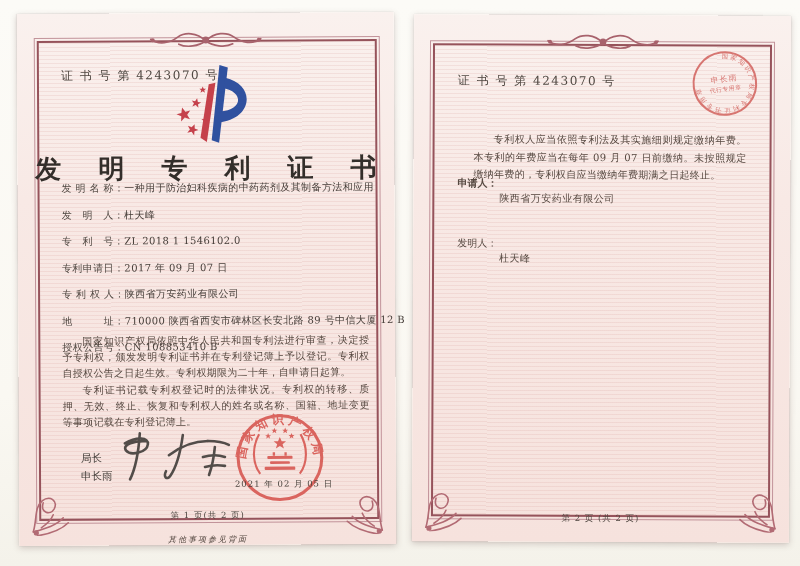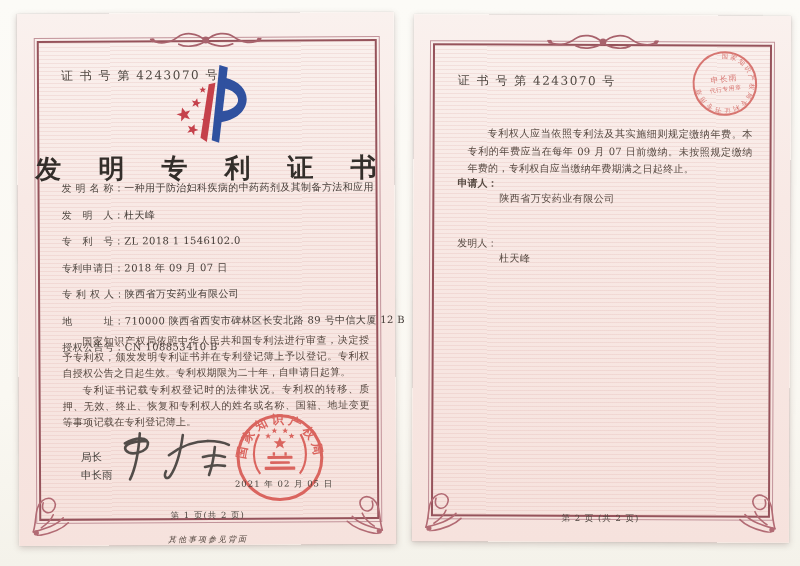--- a/index.html
+++ b/index.html
@@ -37,35 +37,35 @@
     color:#332e2a;
   }
   .fields{position:absolute;left:44px;right:22px;top:168px;font-size:10px;}
   .frow{margin-bottom:12.5px;white-space:nowrap;letter-spacing:.4px;}
   .frow .lab{color:#4f4741;margin-top:20px;}
   .frow .val{color:#443c37;}
   .authrow{display:flex;gap:26px;}
   .paras{position:absolute;left:44px;right:26px;top:320px;font-size:10px;line-height:1.62;
     letter-spacing:.3px;color:#564840;text-align:justify;}
   .paras p{margin:0;text-indent:2em;}
-  .signer{position:absolute;left:62px;top:436px;font-size:10.5px;line-height:1.7;color:#3f3a35;font-family:Liberation Mono, monospace;}
+  .signer{position:absolute;left:62px;top:436px;font-size:10.5px;line-height:1.7;color:#3f3a35;font-family:Liberation Sans, sans-serif;}
   .sig-svg{position:absolute;left:92px;top:416px;width:128px;height:56px;}
   .seal1{position:absolute;left:216px;top:400px;width:90px;height:90px;opacity:.92;}
   .seal-date{position:absolute;left:210px;top:466px;width:110px;text-align:center;
     font-size:8.5px;letter-spacing:1px;color:#4a443e;z-index:3;}
   .pageno{position:absolute;left:0;right:0;text-align:center;font-size:8.5px;letter-spacing:1px;color:#4f4741;}
   #page1 .pageno{top:497px;}
   #page2 .pageno{top:498px;}
   .backnote{position:absolute;left:0;right:0;top:521px;text-align:center;
     font-size:8px;letter-spacing:2px;color:#52463f;font-style:italic;}
 
   .seal2{position:absolute;right:32px;top:34px;width:68px;height:68px;opacity:.85;transform:rotate(-8deg);}
   .p2-para{position:absolute;left:44px;right:28px;top:100px;font-size:10px;line-height:1.75;
     letter-spacing:.3px;color:#564840;text-align:justify;}
-  .p2-para p{margin:10px;text-indent:2em;}
+  .p2-para p{margin:16px;text-indent:2em;}
   .p2-intro{position:absolute;left:44px;top:146px;font-size:10px;color:#564840;}
   .p2-applicant-label{position:absolute;left:44px;top:162px;font-size:10px;color:#564840;font-weight:bold;}
   .p2-applicant{position:absolute;left:86px;top:177px;font-size:10px;letter-spacing:.5px;color:#564840;}
   .p2-inventor-label{position:absolute;left:44px;top:222px;font-size:10px;color:#564840;font-family:Liberation Serif, serif;}
   .p2-inventor{position:absolute;left:86px;top:237px;font-size:10px;letter-spacing:.5px;color:#564840;}
 
   .ornament-top{position:absolute;top:15px;left:50%;transform:translateX(-50%);width:150px;height:26px;}
   .corner{position:absolute;width:52px;height:52px;}
   .corner.bl{left:8px;bottom:10px;}
   .corner.br{right:8px;bottom:10px;transform:scaleX(-1);}
@@ -131,21 +131,21 @@
     <div class="frow">
       <span class="lab">发 明 名 称：</span><span class="val">一种用于防治妇科疾病的中药药剂及其制备方法和应用</span>
     </div>
     <div class="frow">
       <span class="lab">发　明　人：</span><span class="val">杜天峰</span>
     </div>
     <div class="frow">
       <span class="lab">专　利　号：</span><span class="val">ZL 2018 1 1546102.0</span>
     </div>
     <div class="frow">
-      <span class="lab">专利申请日：</span><span class="val">2018 年 09 月 07 日</span>
+      <span class="lab">专利申请日：</span><span class="val">2017 年 09 月 07 日</span>
     </div>
     <div class="frow">
       <span class="lab">专 利 权 人：</span><span class="val">陕西省万安药业有限公司</span>
     </div>
     <div class="frow">
       <span class="lab">地　　　址：</span><span class="val">710000 陕西省西安市碑林区长安北路 89 号中信大厦 12 B</span>
     </div>
     <div class="frow authrow">
       <span><span class="lab">授权公告号：</span><span class="val">CN 108853410 B</span></span>
     </div>

